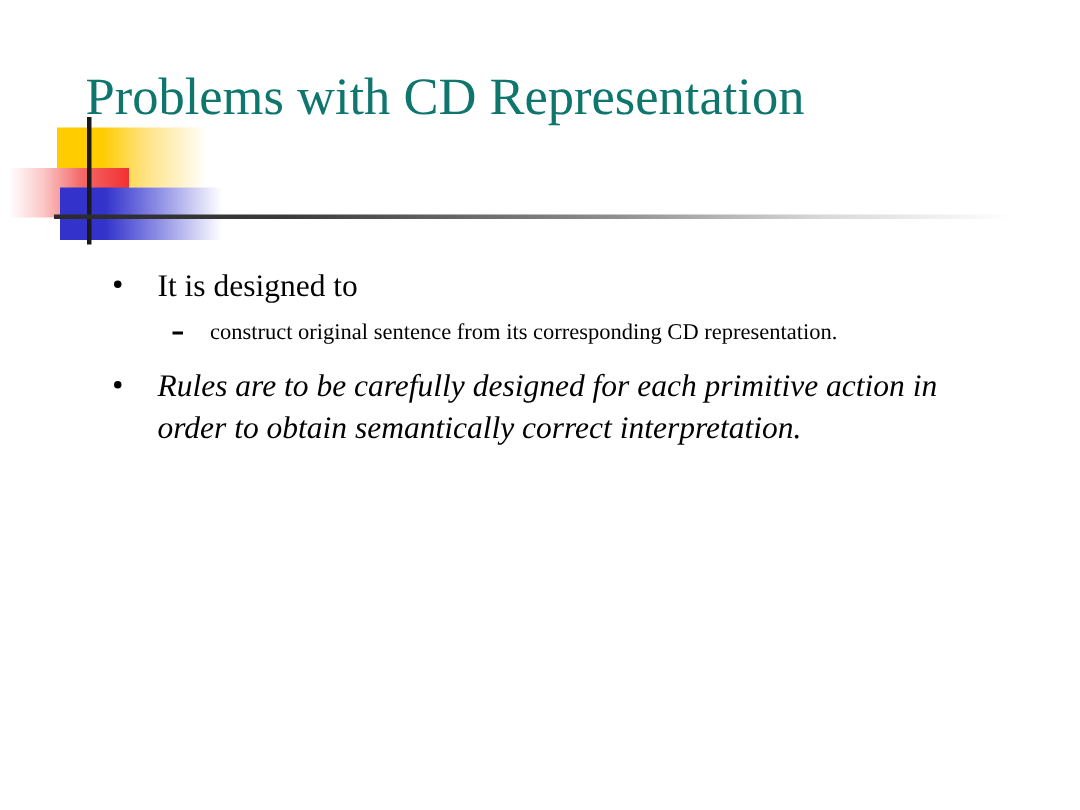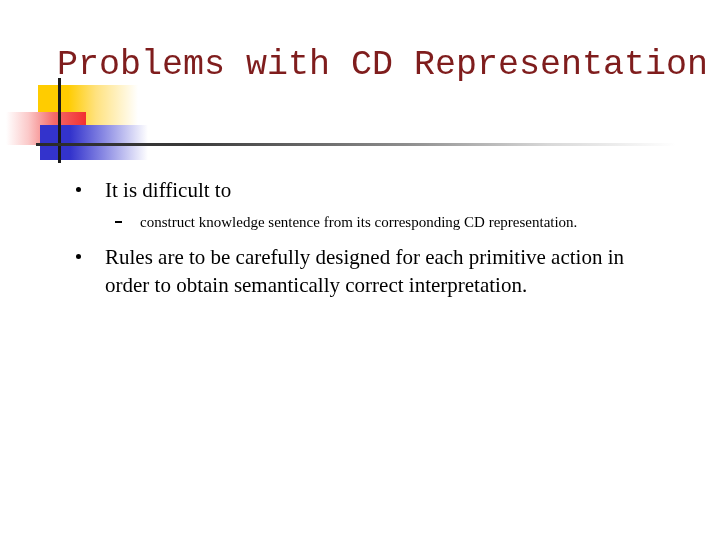--- a/index.html
+++ b/index.html
@@ -79,24 +79,23 @@
   }
 
   
   #title {
     position: absolute;
     left: 57px;
     top: 44px;
     width: 640px;
     font-size: 35px;
     line-height: 42px;
-    color: #7f1d1d;
-    font-family: Liberation Mono, monospace;
+    color: #0f766e;
+    font-family: Liberation Serif, serif;
     white-space: nowrap;
-    text-align: center;
   }
 
   
   #body {
     position: absolute;
     left: 0;
     top: 176px;
     width: 720px;
   }
 
@@ -140,20 +139,21 @@
     position: absolute;
     left: 115px;
     top: 10px;
     width: 7px;
     height: 1.5px;
     background: #000000;
   }
 
   .lvl1.last {
     margin-top: 10px;
+    font-style: italic;
   }
 </style>
 </head>
 <body>
 
 <div id="slide">
 
   <div id="decor">
     <div class="blk blk-yellow"></div>
     <div class="blk blk-red"></div>
@@ -162,28 +162,28 @@
   </div>
 
   <div class="rule-h"></div>
 
   <div id="title">Problems with CD Representation</div>
 
   <div id="body">
 
     <div class="lvl1">
       <span class="bullet"></span>
-      <span>It is difficult to</span>
+      <span>It is designed to</span>
     </div>
 
     <div class="sublist">
 
       <div class="lvl2">
         <span class="dash"></span>
-        <span>construct knowledge sentence from its corresponding CD representation.</span>
+        <span>construct original sentence from its corresponding CD representation.</span>
       </div>
 
 
     </div>
 
     <div class="lvl1 last">
       <span class="bullet"></span>
       <span>Rules are to be carefully designed for each primitive action in order to obtain semantically correct interpretation.</span>
     </div>
 

